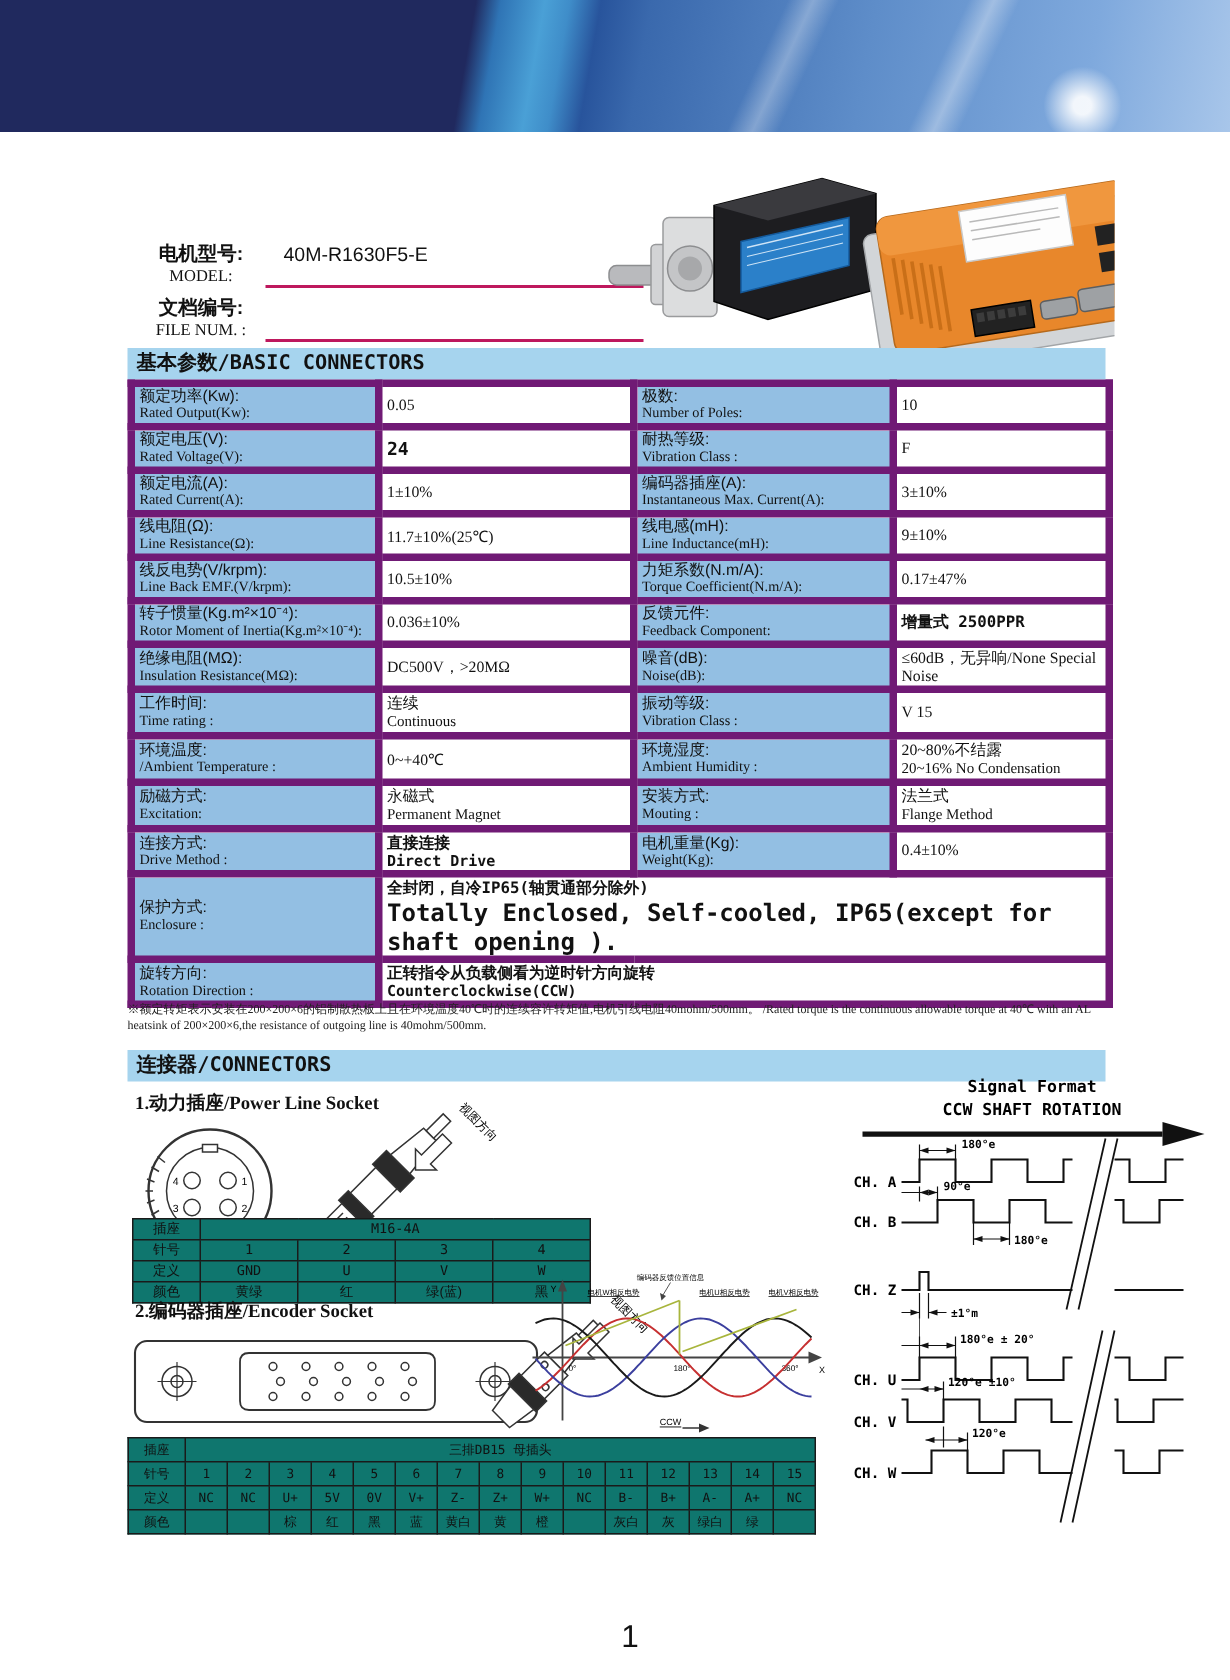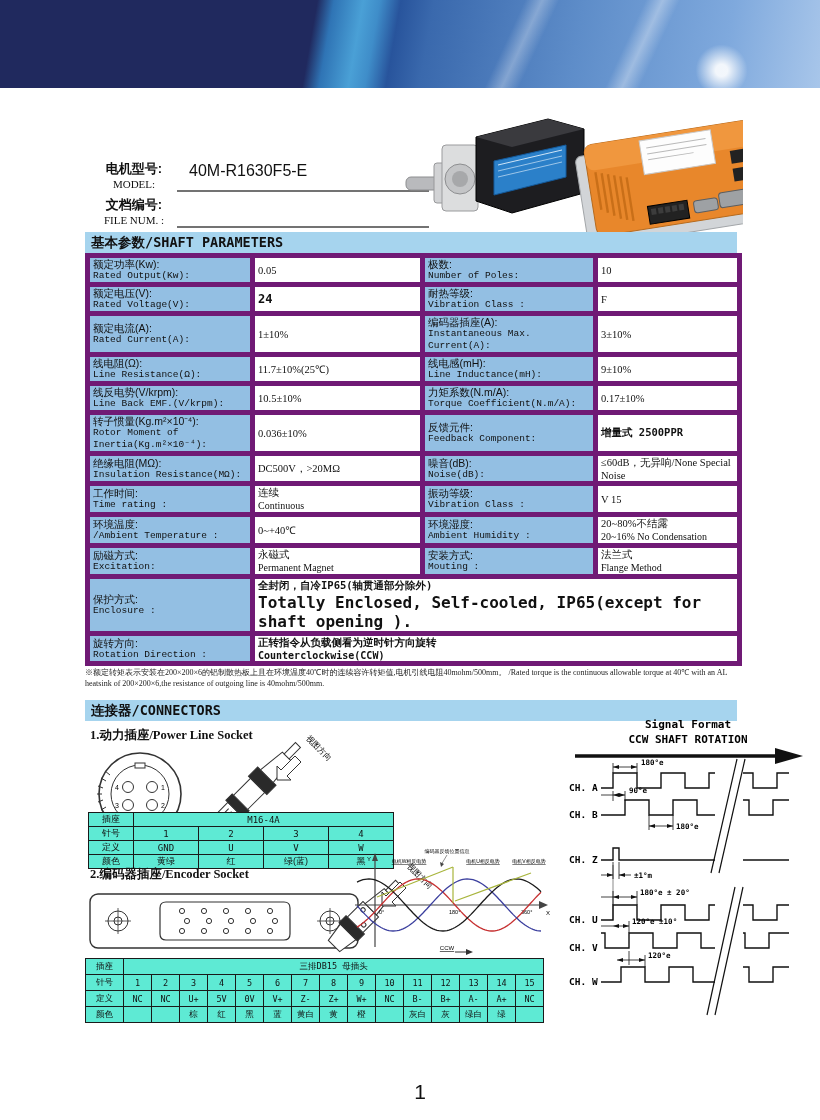--- a/index.html
+++ b/index.html
@@ -10,43 +10,43 @@
     background:
       radial-gradient(circle at 88% 80%, rgba(255,255,255,.9) 0 6px, rgba(255,255,255,0) 26px),
       linear-gradient(115deg, rgba(255,255,255,0) 75%, rgba(255,255,255,.35) 77%, rgba(255,255,255,0) 79%),
       linear-gradient(115deg, rgba(255,255,255,0) 61%, rgba(255,255,255,.30) 63%, rgba(255,255,255,0) 65%),
       linear-gradient(100deg,#20295e 0%,#20295e 38%,#2f74b5 40%,#4aa0d6 43.5%,#3f8dc9 45.5%,#28549c 48%,#3a69ad 52%,#5e8dc9 70%,#7fa9dd 88%,#a8c6ea 100%);}
   
   .hdr-field{position:absolute;left:95px;width:420px;}
   .hdr-labels{display:inline-block;width:78px;text-align:center;vertical-align:top;}
   .hdr-cn{font-size:13px;font-weight:bold;}
   .hdr-en{font-size:11px;font-family:"Liberation Serif",serif;}
-  .hdr-value{display:inline-block;width:240px;margin-left:4px;border-bottom:2px solid #737373;
-             font-size:16px;padding:2px 0 4px 12px;vertical-align:bottom;min-height:24px;}
+  .hdr-value{display:inline-block;width:240px;margin-left:4px;border-bottom:2px solid #be185d;
+             font-size:13px;padding:2px 0 4px 12px;vertical-align:bottom;min-height:24px;}
   
   .sec-hdr{position:absolute;left:85px;width:646px;height:21px;background:#a6d4ee;
            font-family:"DejaVu Sans Mono",monospace;font-weight:bold;font-size:13.5px;
            line-height:21px;padding-left:6px;letter-spacing:0;}
   
   #ptable{position:absolute;left:85px;top:253px;width:652px;border-collapse:collapse;table-layout:fixed;}
   #ptable td{border:5px solid #701a75;padding:0 3px;overflow:hidden;}
   #ptable tr{height:27px;}
   td.lbl{background:#93bfe3;text-align:left;}
   td.val{background:#fff;text-align:left;font-size:10.5px;font-family:"Liberation Serif",serif;}
   .cn{font-size:10.5px;line-height:12px;}
-  .en{font-size:9.5px;line-height:12px;font-family:Liberation Mono, monospace;}
+  .en{font-size:9.5px;line-height:12px;font-family:Liberation Serif, serif;}
   .en2{font-size:10px;line-height:12px;font-family:"Liberation Serif",serif;}
   .mono{font-family:"DejaVu Sans Mono",monospace;font-weight:bold;font-size:10.5px;}
   
   #note{position:absolute;left:85px;top:667px;width:650px;font-size:8px;line-height:11px;
         font-family:"Liberation Serif",serif;color:#222;}
   
   .sub-title{position:absolute;font-size:12.5px;font-family:"Liberation Serif",serif;font-weight:bold;}
   
-  .mini{border-collapse:collapse;position:absolute;table-layout:fixed;background:#5eead4;}
+  .mini{border-collapse:collapse;position:absolute;table-layout:fixed;background:#0f766e;}
   .mini td{border:1px solid #1a1a1a;text-align:center;padding:0;}
   #pwr-table{left:88px;top:812px;width:305px;}
   #pwr-table tr{height:13px;}
   #pwr-table td{font-size:9px;font-family:"DejaVu Sans Mono",monospace;}
   #pwr-table td.zh{font-family:"Liberation Sans",sans-serif;}
   #enc-table{left:85px;top:958px;width:458px;}
   #enc-table tr{height:16px;}
   #enc-table td{font-size:8.5px;font-family:"DejaVu Sans Mono",monospace;}
   #enc-table td.zh{font-family:"Liberation Sans",sans-serif;}
   
@@ -115,21 +115,21 @@
           <rect x="270" y="103" width="5" height="6"></rect>
           <rect x="277" y="103" width="5" height="6"></rect>
         </g>
       <rect x="292" y="102" width="24" height="12" rx="3" fill="#9ea1a4" stroke="#5c5e60"></rect>
       <rect x="318" y="98" width="32" height="15" rx="3" fill="#9ea1a4" stroke="#5c5e60"></rect>
       <rect x="336" y="58" width="18" height="13" fill="#222"></rect>
       <rect x="336" y="76" width="18" height="13" fill="#222"></rect>
     </g>
   </svg>
 
-  <div class="sec-hdr" style="top:232px;">基本参数/SHAFT PARAMETERS</div>
+  <div class="sec-hdr" style="top:232px;">基本参数/BASIC CONNECTORS</div>
 
   <table id="ptable">
     <colgroup>
         <col style="width:165px">
         <col style="width:170px">
         <col style="width:173px">
         <col style="width:144px">
       </colgroup>
     <tbody>
         <tr>
@@ -211,21 +211,21 @@
           </td>
       <td class="val">
             <div>10.5±10%</div>
             <div class="en2"></div>
           </td>
       <td class="lbl">
             <div class="cn">力矩系数(N.m/A):</div>
             <div class="en">Torque Coefficient(N.m/A):</div>
           </td>
       <td class="val">
-            <div>0.17±10%</div>
+            <div>0.17±47%</div>
             <div class="en2"></div>
           </td>
     </tr>
     <tr>
       <td class="lbl">
             <div class="cn">转子惯量(Kg.m²×10⁻⁴):</div>
             <div class="en">Rotor Moment of Inertia(Kg.m²×10⁻⁴):</div>
           </td>
       <td class="val">
             <div>0.036±10%</div>
@@ -303,20 +303,38 @@
             <div>永磁式</div>
             <div class="en2">Permanent Magnet</div>
           </td>
       <td class="lbl">
             <div class="cn">安装方式:</div>
             <div class="en">Mouting :</div>
           </td>
       <td class="val">
             <div>法兰式</div>
             <div class="en2">Flange Method</div>
+          </td>
+    </tr>
+    <tr>
+      <td class="lbl">
+            <div class="cn">连接方式:</div>
+            <div class="en">Drive Method :</div>
+          </td>
+      <td class="val">
+            <div class="mono">直接连接</div>
+            <div class="mono" style="font-size:10px">Direct Drive</div>
+          </td>
+      <td class="lbl">
+            <div class="cn">电机重量(Kg):</div>
+            <div class="en">Weight(Kg):</div>
+          </td>
+      <td class="val">
+            <div>0.4±10%</div>
+            <div class="en2"></div>
           </td>
     </tr>
     <tr style="height:29px;">
       <td class="lbl">
             <div class="cn">保护方式:</div>
             <div class="en">Enclosure :</div>
           </td>
       <td class="val" colspan="3">
             <div class="mono">全封闭，自冷IP65(轴贯通部分除外)</div>
             <div class="mono" style="font-size:16px">Totally Enclosed, Self-cooled, IP65(except for shaft opening ).</div>

